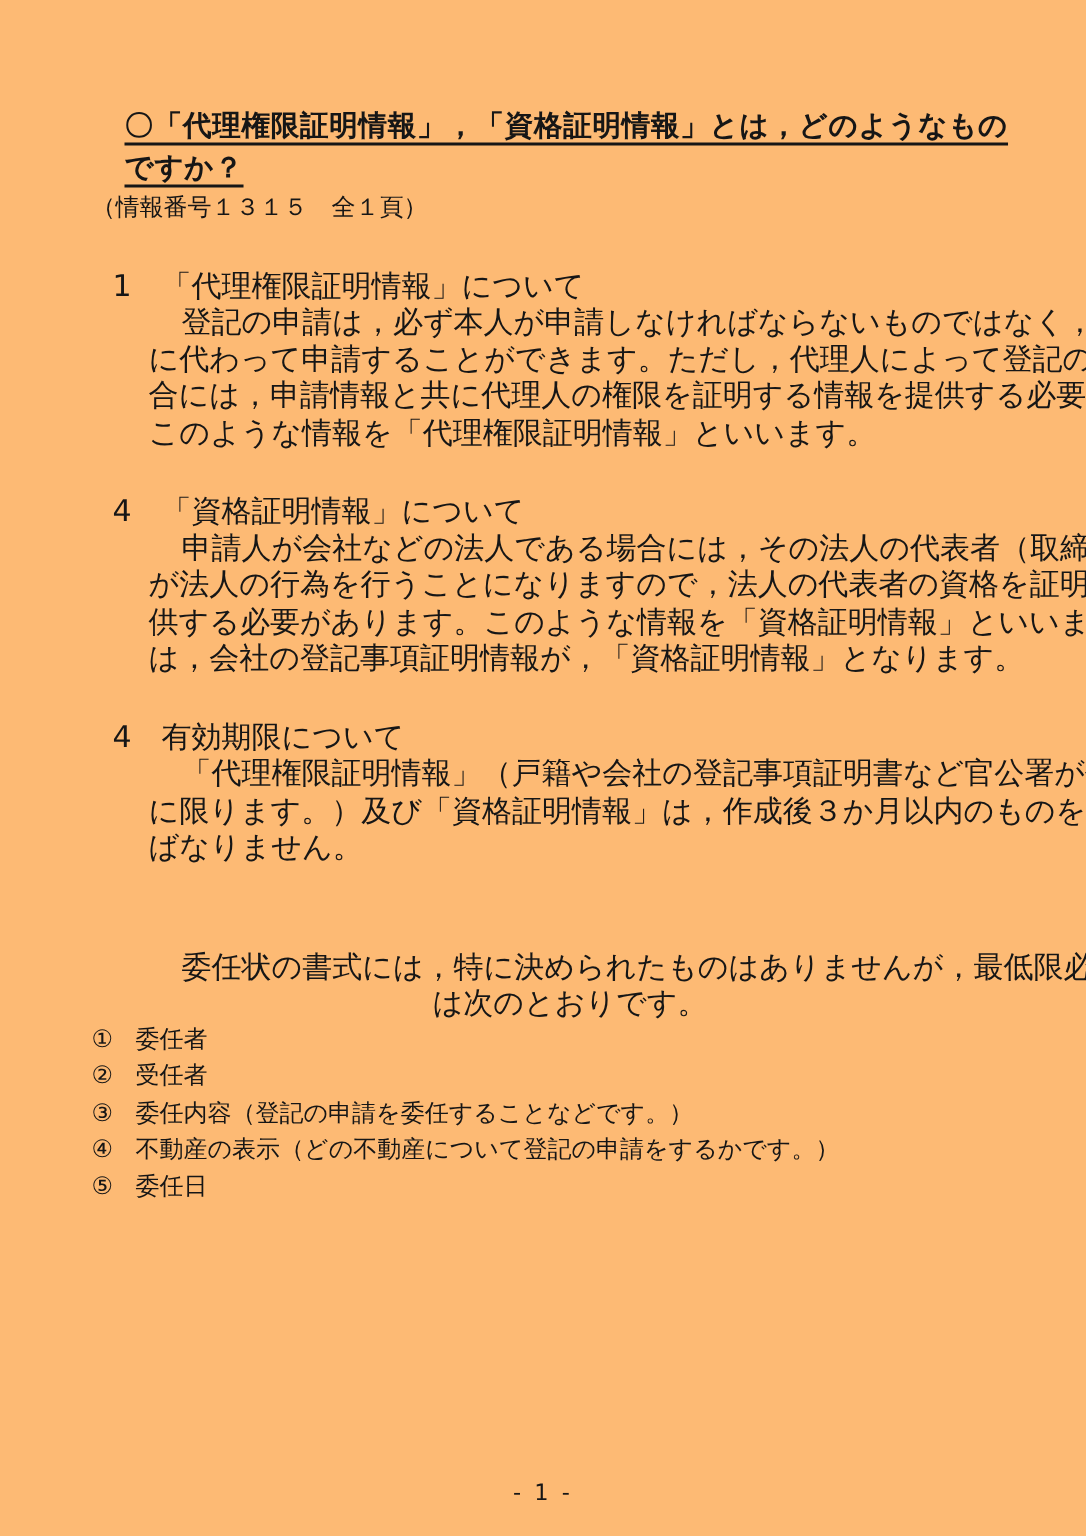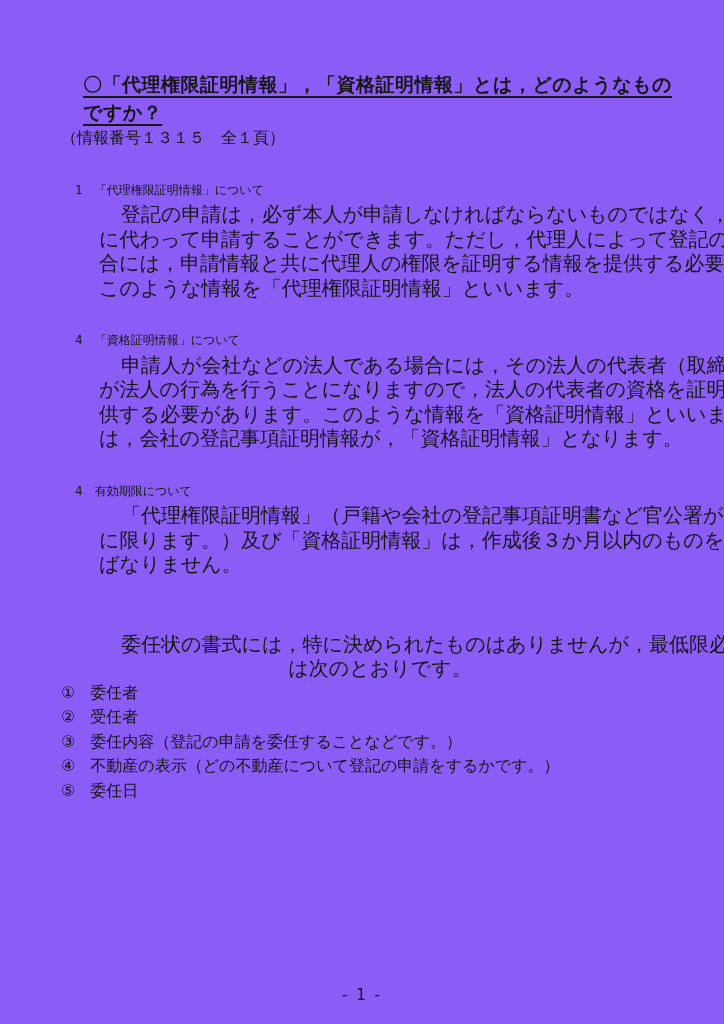--- a/index.html
+++ b/index.html
@@ -1,21 +1,21 @@
 <!DOCTYPE html>
 <html lang="ja"><head>
 <meta charset="utf-8">
 <style>
   * { margin: 0; padding: 0; box-sizing: border-box; }
   html, body { background: #ffffff; }
   .page {
     position: relative;
     width: 724px;
     height: 1024px;
-    background: #8b5cf6;
+    background: #fdba74;
     color: #161616;
     font-family: "DejaVu Sans", sans-serif;
     padding: 70px 63px 0 61px;
     overflow: hidden;
   }
   .doc-title {
     font-size: 19px;
     font-weight: bold;
     line-height: 28px;
     padding-left: 22px;
@@ -26,21 +26,21 @@
     letter-spacing: 0.5px;
   }
   .info-line {
     font-size: 16px;
     line-height: 24.5px;
     text-align: left;
     margin-bottom: 27px;
   }
   .section { margin-bottom: 28px; }
   .sec-heading {
-    font-size: 12px;
+    font-size: 20px;
     line-height: 24.5px;
     padding-left: 14px;
     white-space: pre;
   }
   .para {
     font-size: 20px;
     line-height: 24.5px;
     white-space: pre;
     text-indent: 22px;
     margin-left: 38px;

